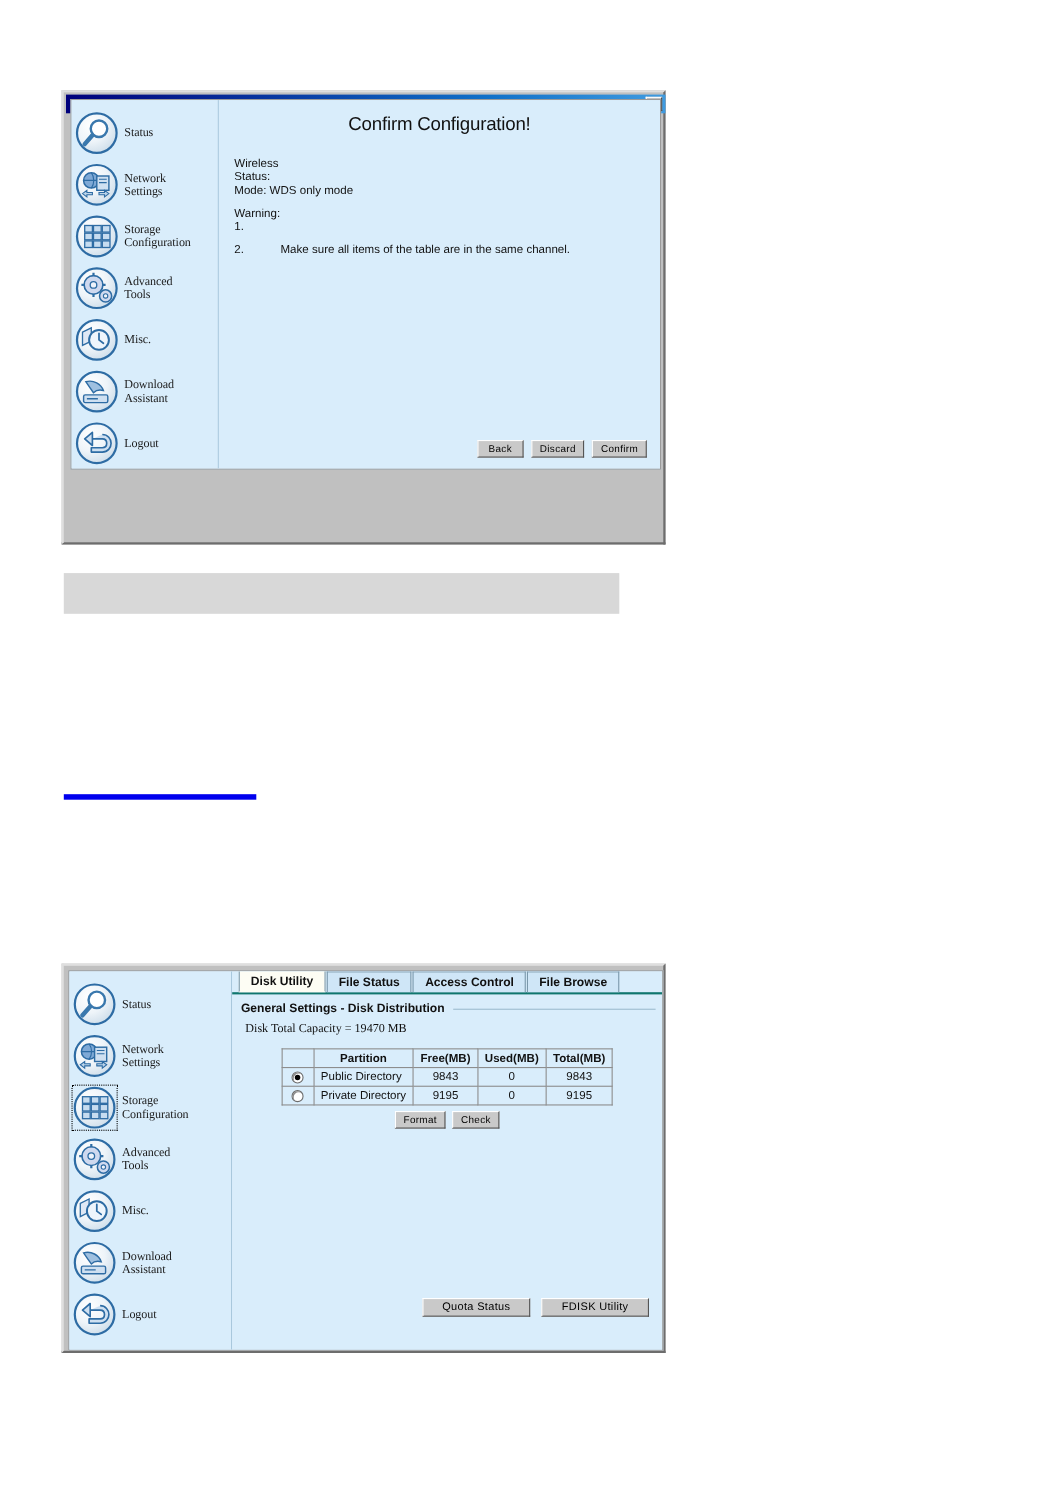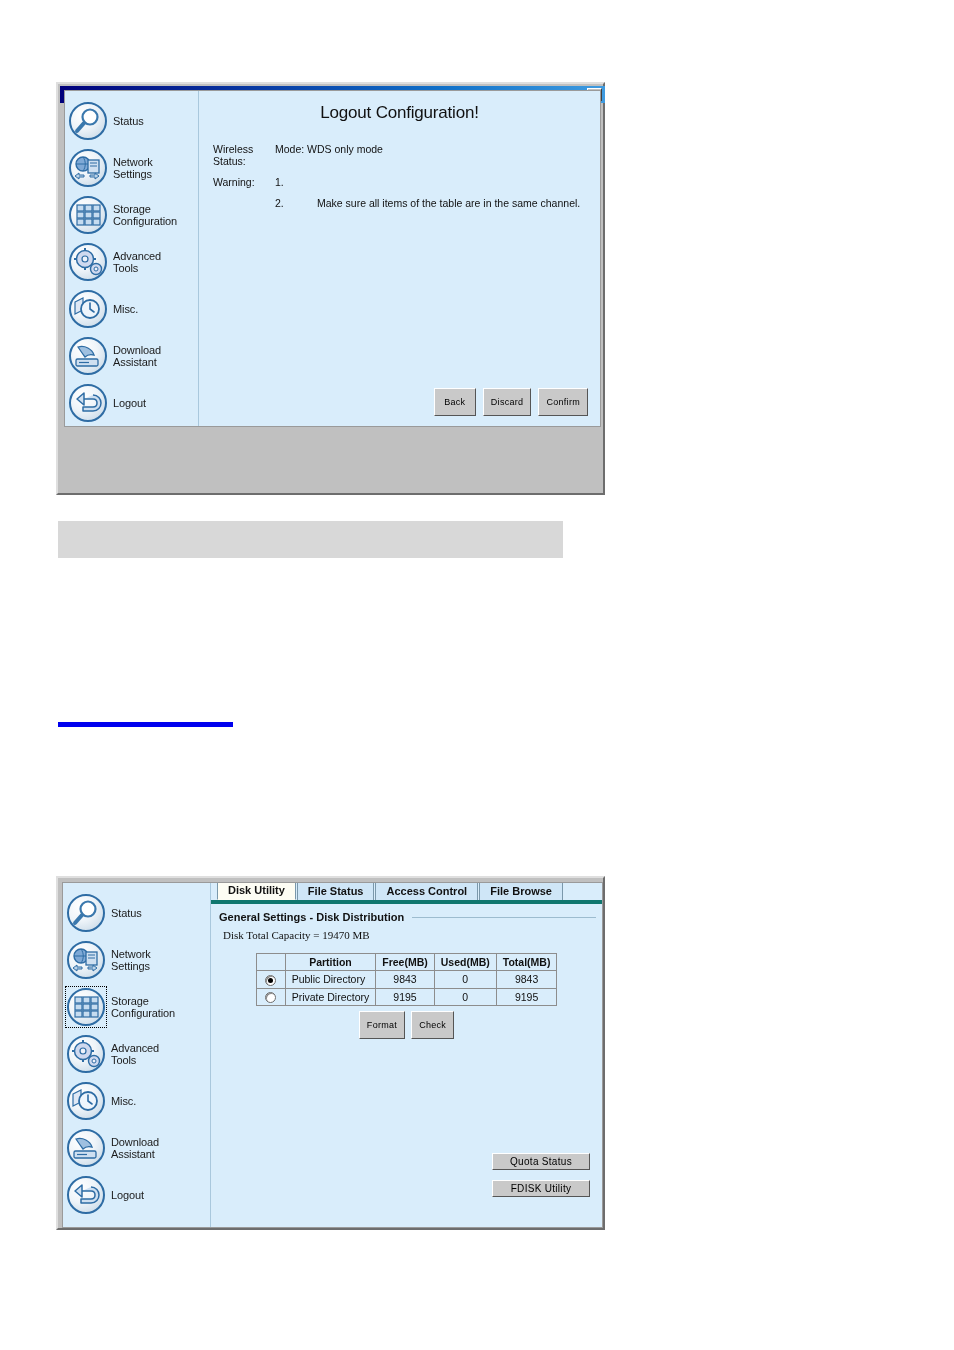--- a/index.html
+++ b/index.html
@@ -151,21 +151,21 @@
     cursor: pointer;
   }
   .navitem.sel .iconwrap { outline: 1px dotted #000; outline-offset: 1px; }
   .iconwrap {
     width: 38px; height: 38px;
     flex: 0 0 auto;
     position: relative;
     margin-right: 6px;
   }
   .navlabel {
-    font-family: Liberation Sans, sans-serif;
+    font-family: Liberation Serif, serif;
     font-size: 11px;
     color: #1b1b1b;
     line-height: 12px;
     white-space: pre-line;
     letter-spacing: -0.1px;
   }
 
   
   .pane {
     flex: 1 1 auto;
@@ -185,20 +185,21 @@
     margin-top: 20px;
     padding-left: 14px;
     font-family: "Liberation Sans", sans-serif;
     font-size: 10.5px;
     color: #111;
     line-height: 12px;
   }
   .conf-row {
     display: flex;
     margin-bottom: 9px;
+    flex-direction: column;
   }
   .conf-lbl {
     width: 62px;
     flex: 0 0 auto;
     white-space: pre-line;
     line-height: 12px;
   }
   .conf-val { flex: 1 1 auto; }
   .warn-item {
     display: flex;
@@ -208,21 +209,21 @@
   .warn-txt { flex: 1 1 auto; line-height: 13px; }
   .btnrow {
     position: absolute;
     right: 12px;
     bottom: 10px;
     display: flex;
     gap: 7px;
   }
   .gbtn {
     min-width: 42px;
-    height: 28px;
+    height: 16px;
     padding: 0 7px;
     background: #c9c9c9;
     border-top: 1px solid #ffffff;
     border-left: 1px solid #ffffff;
     border-right: 1px solid #555555;
     border-bottom: 1px solid #555555;
     box-sizing: border-box;
     display: flex; align-items: center; justify-content: center;
     font-family: "Liberation Sans", sans-serif;
     font-size: 9px;
@@ -274,21 +275,21 @@
     border: 1px solid #9a9a9a;
     box-sizing: border-box;
     display: flex;
     overflow: hidden;
   }
 
   .tabs {
     display: flex;
     align-items: flex-end;
     height: 21px;
-    border-bottom: 4px solid #0f766e;
+    border-bottom: 2px solid #0f766e;
     padding-left: 6px;
     box-sizing: border-box;
     text-align: right;
   }
   .tab {
     height: 19px;
     padding: 0 10px;
     background: #cfe6f7;
     border: 1px solid #7a98ab;
     border-bottom: none;
@@ -379,21 +380,20 @@
     justify-content: center;
     gap: 6px;
     margin-top: 5px;
   }
   .botbtns {
     position: absolute;
     right: 12px;
     bottom: 30px;
     display: flex;
     gap: 10px;
-    flex-direction: column;
   }
   .gbtn.wide { min-width: 98px; height: 17px; font-size: 10px; }
 
   
   .circ {
     position: absolute;
     left: 0; top: 0;
     width: 38px; height: 38px;
     border-radius: 50%;
     background: radial-gradient(circle at 34% 30%, #ffffff 0%, #eef4f9 45%, #bfd3e3 100%);
@@ -525,21 +525,21 @@
               <svg class="glyph" viewBox="0 0 38 38">
                 <path d="M24 11c5 0 8 4 8 8s-3 8-8 8H14v-4h10c2 0 4-1 4-4s-2-4-4-4h-9" fill="#cfe0f1" stroke="#2e6ca4" stroke-width="1.5" stroke-linejoin="round"></path>
                 <path d="M15 9l-7 6 7 6z" fill="#cfe0f1" stroke="#2e6ca4" stroke-width="1.5" stroke-linejoin="round"></path>
               </svg>
             </span>
             <span class="navlabel">Logout</span>
           </div>
         </div>
 
       <div class="pane">
-        <div class="pane-title">Logout Configuration!</div>
+        <div class="pane-title">Confirm Configuration!</div>
 
         <div class="conf-body">
           <div class="conf-row">
             <div class="conf-lbl">Wireless
 Status:</div>
             <div class="conf-val">Mode:  WDS only mode</div>
           </div>
           <div class="conf-row">
             <div class="conf-lbl">Warning:</div>
             <div class="conf-val">

